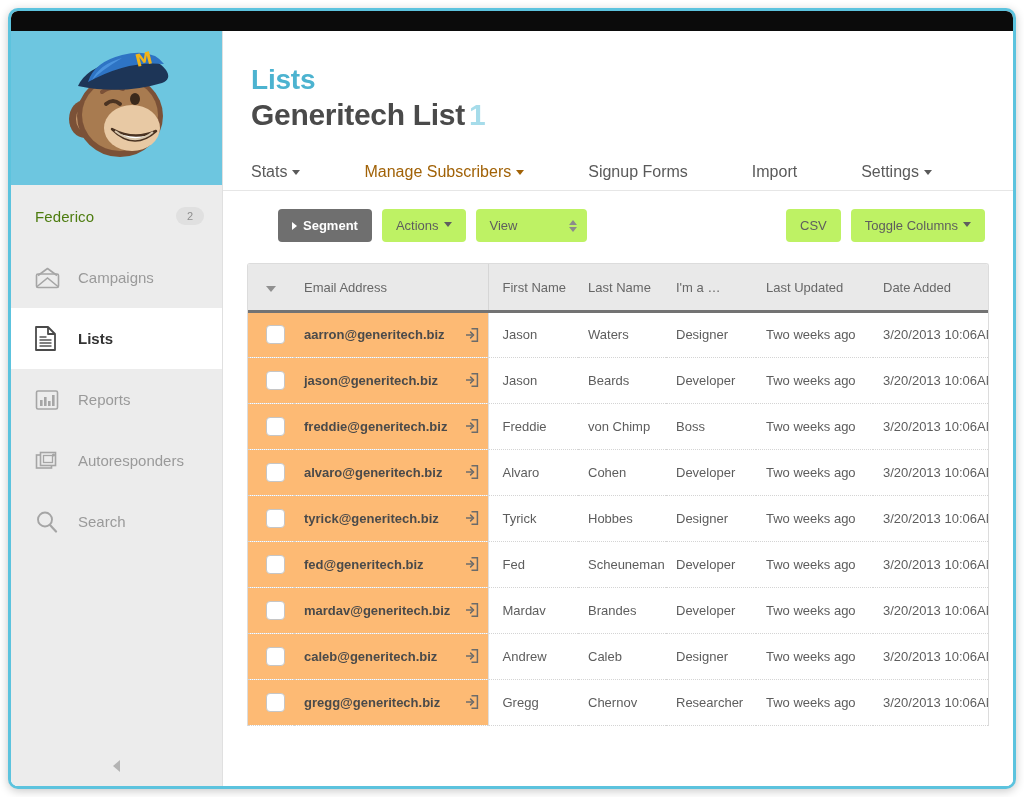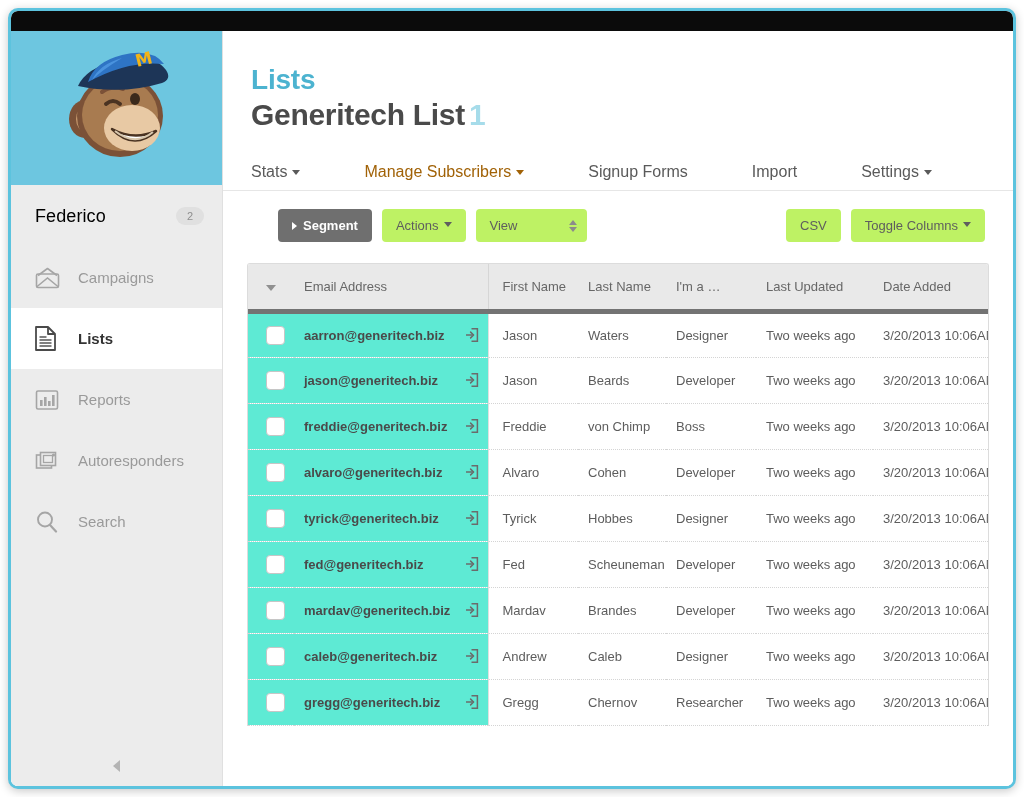--- a/index.html
+++ b/index.html
@@ -66,22 +66,22 @@
 
   #user-row {
     height: 62px;
     display: flex;
     align-items: center;
     padding: 0 18px 0 24px;
     box-sizing: border-box;
   }
   #user-name {
     flex: 1;
-    font-size: 18px;
-    color: #000000;
+    font-size: 15px;
+    color: #4d7c0f;
     letter-spacing: .1px;
   }
   #user-badge {
     background: #e0e0e0;
     color: #8e8e8e;
     font-size: 11px;
     border-radius: 9px;
     padding: 3px 9px;
     min-width: 10px;
     text-align: center;
@@ -262,21 +262,21 @@
   }
   thead th {
     background: #e9e9e9;
     height: 47px;
     font-size: 13px;
     font-weight: normal;
     color: #676767;
     text-align: left;
     padding: 0 10px;
     box-sizing: border-box;
-    border-bottom: 5px solid #737373;
+    border-bottom: 3px solid #737373;
     white-space: nowrap;
     overflow: hidden;
   }
   th.col-check { width: 46px; padding-left: 18px; }
   th.col-email { width: 194px; border-right: 1px solid #d6d6d6; }
   th.col-first { width: 90px; padding-left: 14px; }
   th.col-last  { width: 88px; }
   th.col-role  { width: 90px; }
   th.col-upd   { width: 117px; }
   th.col-added { width: auto; }
@@ -287,21 +287,21 @@
     color: #5d5d5d;
     padding: 0 10px;
     box-sizing: border-box;
     border-bottom: 1px dotted #d4d4d4;
     white-space: nowrap;
     overflow: hidden;
     background: #ffffff;
   }
   tbody td.cell-check,
   tbody td.cell-email {
-    background: #5eead4;
+    background: #fdba74;
   }
   tbody td.cell-check { padding-left: 18px; }
   tbody td.cell-email {
     border-right: 1px solid #e0e0e0;
     color: #4a4a4a;
     font-weight: bold;
     position: relative;
     padding-right: 30px;
   }
   tbody td.cell-first { padding-left: 14px; }

